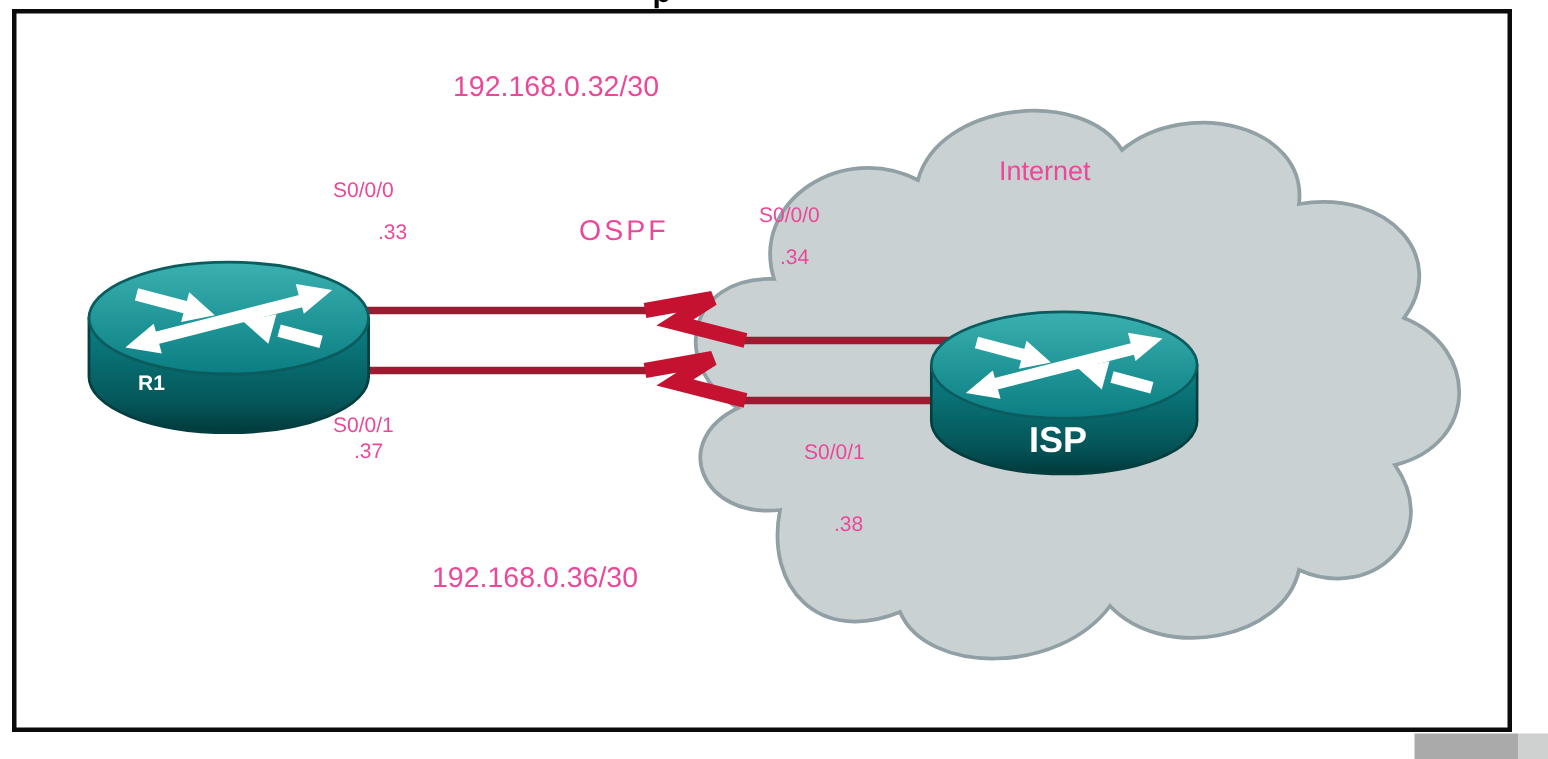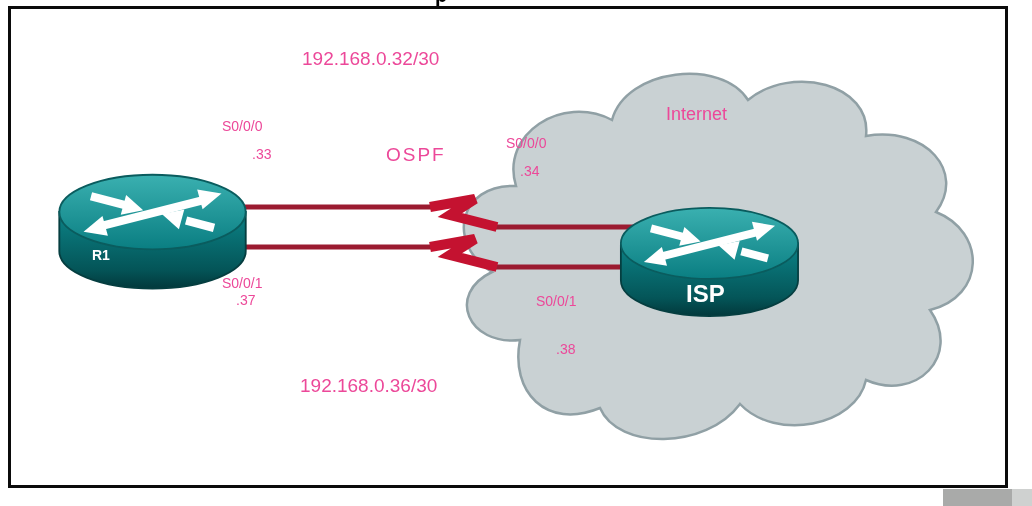--- a/index.html
+++ b/index.html
@@ -97,21 +97,21 @@
   <div class="label fs17" style="left:520px;top:164px;">.34</div>
 
   <div class="label fs18" style="left:666px;top:105px;">Internet</div>
 
   <div class="label fs17" style="left:222px;top:276px;">S0/0/1</div>
   <div class="label fs17" style="left:236px;top:293px;">.37</div>
 
   <div class="label fs17" style="left:536px;top:294px;">S0/0/1</div>
   <div class="label fs17" style="left:556px;top:322px;margin-top:20px;">.38</div>
 
-  <div class="label fs19" style="left:300px;top:376px;">192.168.0.36/30</div>
+  <div class="label fs19" style="left:288px;top:376px;">192.168.0.36/30</div>
 
   <div class="router-name" style="left:92px;top:248px;font-size:14px;">R1</div>
   <div class="router-name" style="left:686px;top:282px;font-size:24px;">ISP</div>
 
   <div class="sb-thumb"></div>
   <div class="sb-track"></div>
 
 </div>
 
 </body></html>

